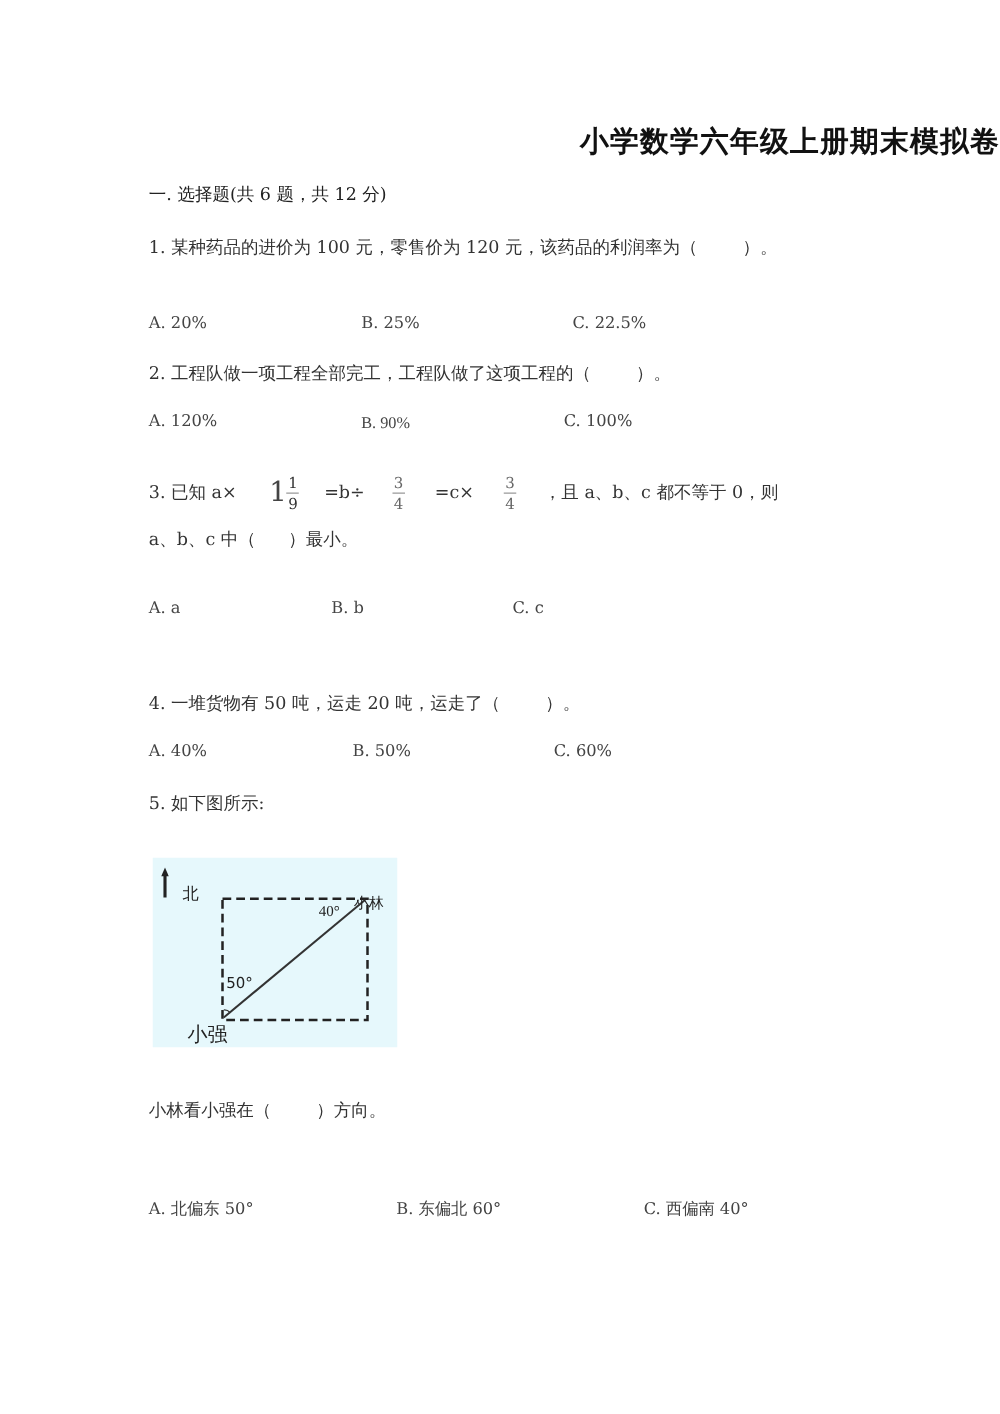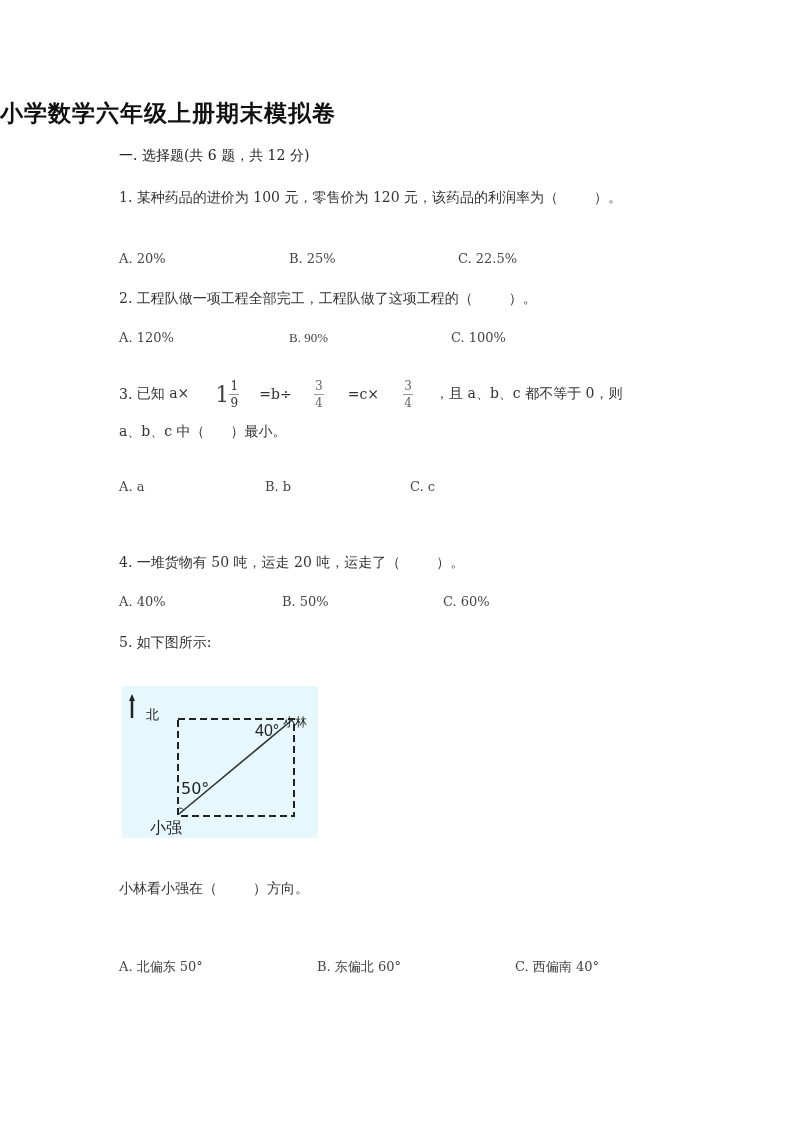--- a/index.html
+++ b/index.html
@@ -3,21 +3,21 @@
 <meta charset="utf-8">
 <style>
   html, body { margin: 0; padding: 0; background: #ffffff; }
   body {
     width: 800px; height: 1131px; position: relative; overflow: hidden;
     font-family: "DejaVu Serif", "Liberation Serif", serif;
     color: #222;
   }
   .abs { position: absolute; white-space: nowrap; }
   .title {
-    left: 0; width: 800px; top: 98px; text-align: left;
+    left: 0; width: 800px; top: 98px; text-align: right;
     font-size: 23px; font-weight: bold; letter-spacing: 1px; color: #111;
   }
   .section {
     left: 119px; top: 147px; font-size: 14px; font-weight: normal; color: #222;
   }
   .q { font-size: 14px; color: #333; }
   .opt { font-size: 13px; color: #444; }
   .blank { display: inline-block; width: 36px; }
   .frac {
     display: inline-flex; flex-direction: column; align-items: center;
@@ -110,22 +110,22 @@
 
     <rect x="56" y="33" width="116" height="97" fill="none" stroke="#222" stroke-width="2" stroke-dasharray="7,4"></rect>
 
     <line x1="57" y1="128" x2="170" y2="34" stroke="#333" stroke-width="1.6"></line>
 
     <path d="M 57 122 A 6 6 0 0 1 62 124" fill="none" stroke="#333" stroke-width="1"></path>
     <path d="M 164 34 A 6 6 0 0 0 166 38" fill="none" stroke="#333" stroke-width="1"></path>
   </svg>
   <span class="abs" style="left:24px; top:20px; font-size:13px; font-family:'DejaVu Sans',sans-serif; color:#222;">北</span>
   <span class="abs" style="left:161px; top:28px; font-size:12px; font-family:'DejaVu Sans',sans-serif; color:#222;">小林</span>
-  <span class="abs" style="left:133px; top:36px; font-size:16px; font-family:Liberation Sans, sans-serif; color:#222;">40°</span>
-  <span class="abs" style="left:59px; top:93px; font-size:16px; font-family:'DejaVu Sans',sans-serif; color:#222;">50°</span>
+  <span class="abs" style="left:133px; top:36px; font-size:12px; font-family:Liberation Serif, serif; color:#222;">40°</span>
+  <span class="abs" style="left:59px; top:93px; font-size:12px; font-family:'DejaVu Sans',sans-serif; color:#222;">50°</span>
   <span class="abs" style="left:28px; top:132px; font-size:16px; font-family:'DejaVu Sans',sans-serif; color:#222;">小强</span>
 </div>
 
 <div class="abs q" style="left:119px; top:880px;">
   <span>小林看小强在（</span><span class="blank"></span><span>）方向。</span>
 </div>
 <div class="abs opt" style="left:119px; top:958px;">A. 北偏东 50°</div>
 <div class="abs opt" style="left:317px; top:958px;">B. 东偏北 60°</div>
 <div class="abs opt" style="left:515px; top:958px;">C. 西偏南 40°</div>
 

